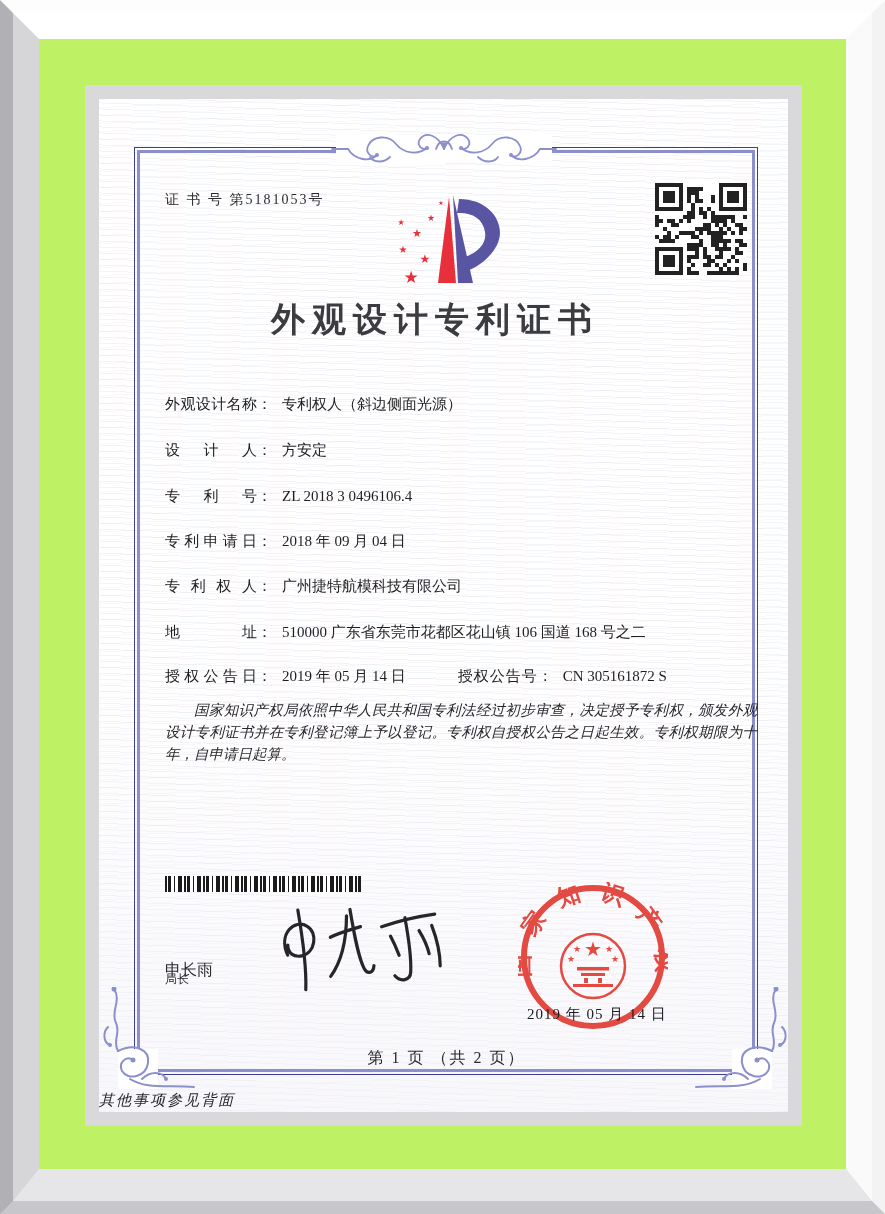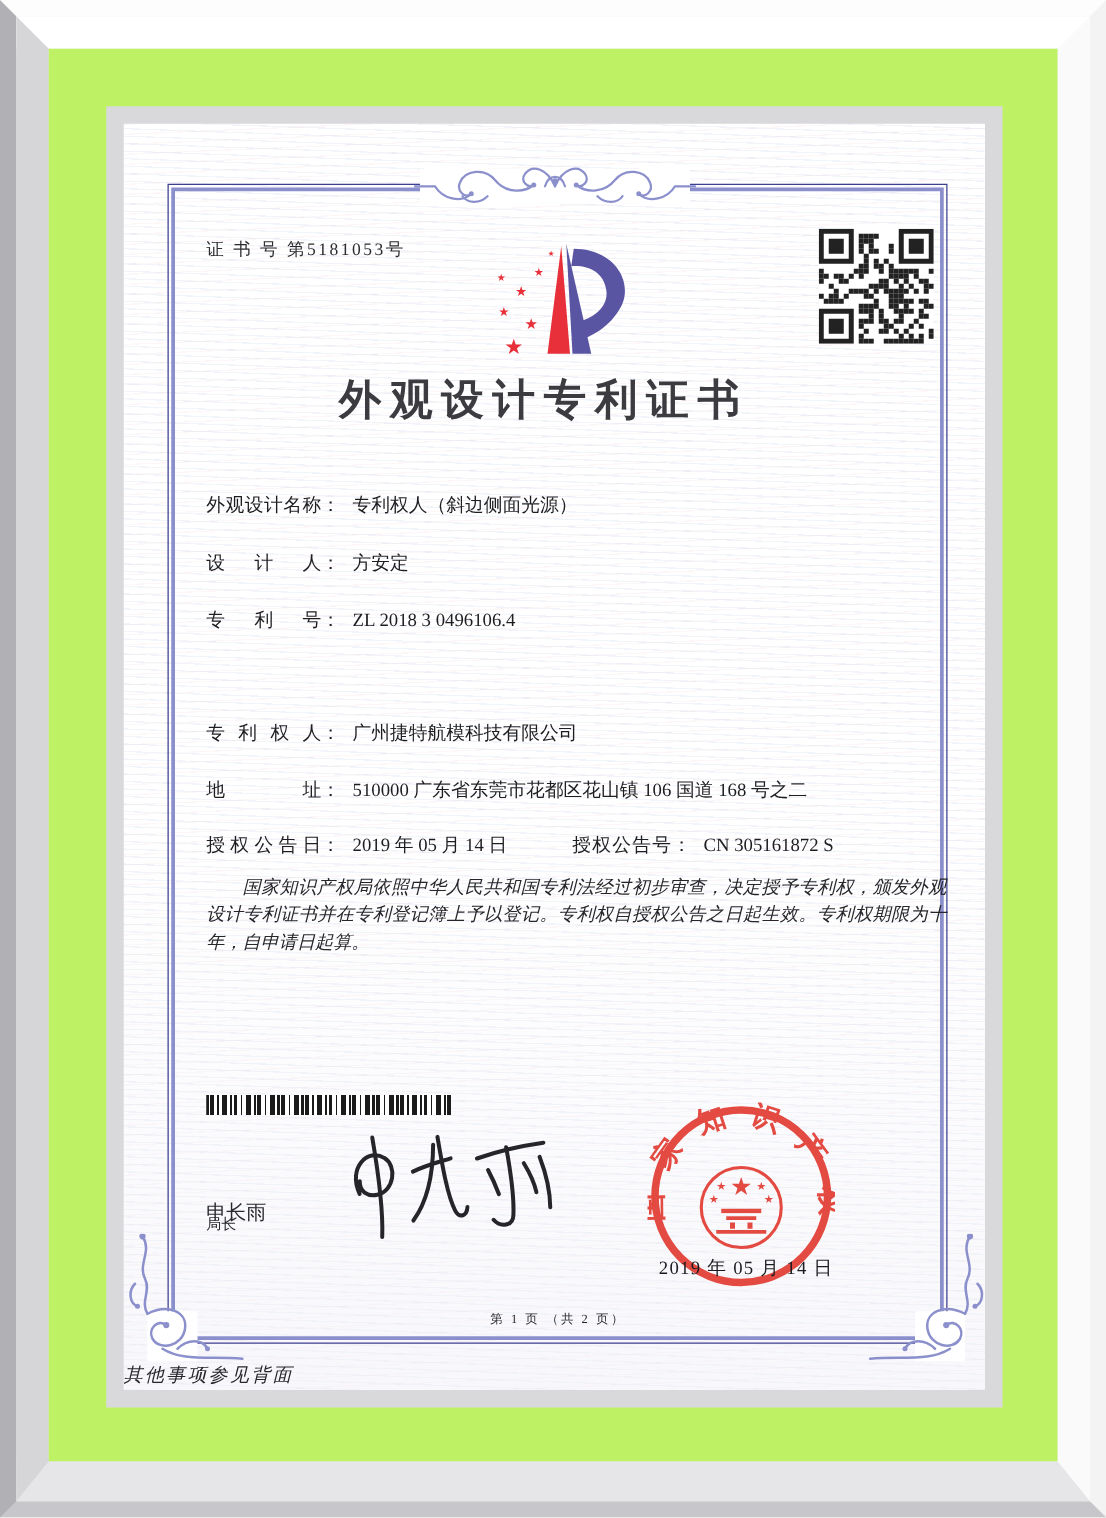--- a/index.html
+++ b/index.html
@@ -39,21 +39,21 @@
     color:#26262b;text-align:justify;font-style:italic;}
   .paras p{margin:0;text-indent:2em;}
   .barcode{left:66px;top:777px;width:196px;height:16px;
     background:repeating-linear-gradient(90deg,#1b1b1b 0 2px,#fff 2px 3px,#1b1b1b 3px 6px,
       #fff 6px 9px,#1b1b1b 9px 10px,#fff 10px 13px,#1b1b1b 13px 17px,#fff 17px 19px);}
   .director-title{left:66px;top:828px;font-size:12px;color:#2a2a2e;font-family:Liberation Serif, serif;margin-top:44px;}
   .director-name{left:66px;top:861px;font-size:16px;color:#2a2a2e;font-family:"Liberation Sans",sans-serif;}
   .signature{left:158px;top:790px;}
   .seal{left:419px;top:783px;opacity:.92;}
   .date-stamp{left:428px;top:906px;font-size:15px;letter-spacing:1px;color:#1c1c20;z-index:5;}
-  .page-info{left:6px;right:0;top:949px;text-align:center;font-size:10px;color:#2a2a2e;letter-spacing:2px;}
+  .page-info{left:6px;right:0;top:949px;text-align:center;font-size:16px;color:#2a2a2e;letter-spacing:2px;}
   .back-note{left:0;right:0;top:992px;text-align:left;font-size:15px;color:#26262b;
     font-style:italic;letter-spacing:2px;}
   .orn-top{left:50%;top:10px;transform:translateX(-50%);}
   .orn-bl{left:1px;top:888px;}
   .orn-br{right:-2px;top:888px;transform:scaleX(-1);}
   .z2{z-index:2;}
 </style>
 </head>
 <body>
 
@@ -308,20 +308,23 @@
 
       <div class="abs field-row" style="top:296px;">
         <span class="flabel">外观设计名称</span><span class="fcolon">：</span><span>专利权人（斜边侧面光源）</span>
       </div>
       <div class="abs field-row" style="top:342px;">
         <span class="flabel">设计人</span><span class="fcolon">：</span><span>方安定</span>
       </div>
       <div class="abs field-row" style="top:388px;">
         <span class="flabel">专利号</span><span class="fcolon">：</span><span>ZL 2018 3 0496106.4</span>
       </div>
+      <div class="abs field-row" style="top:433px;">
+        <span class="flabel">专利申请日</span><span class="fcolon">：</span><span>2018 年 09 月 04 日</span>
+      </div>
       <div class="abs field-row" style="top:478px;">
         <span class="flabel">专利权人</span><span class="fcolon">：</span><span>广州捷特航模科技有限公司</span>
       </div>
       <div class="abs field-row" style="top:524px;">
         <span class="flabel">地址</span><span class="fcolon">：</span><span>510000 广东省东莞市花都区花山镇 106 国道 168 号之二</span>
       </div>
       <div class="abs field-row" style="top:568px;">
         <span class="flabel">授权公告日</span><span class="fcolon">：</span><span>2019 年 05 月 14 日</span><span class="fgroup2"><span class="flabel2">授权公告号</span><span class="fcolon">：</span><span>CN 305161872 S</span></span>
       </div>
 

